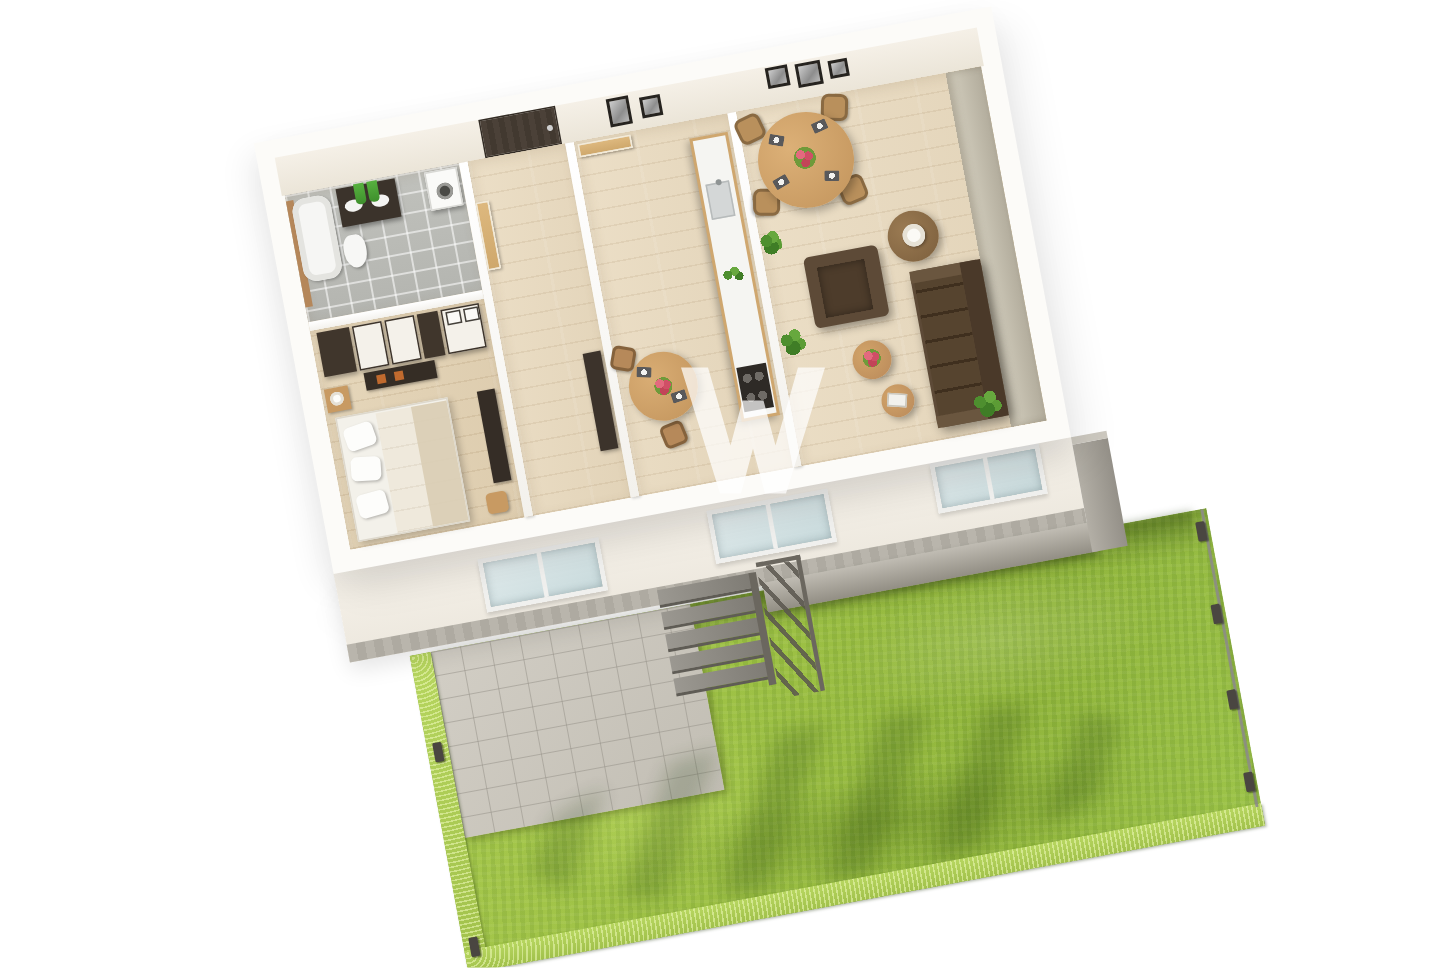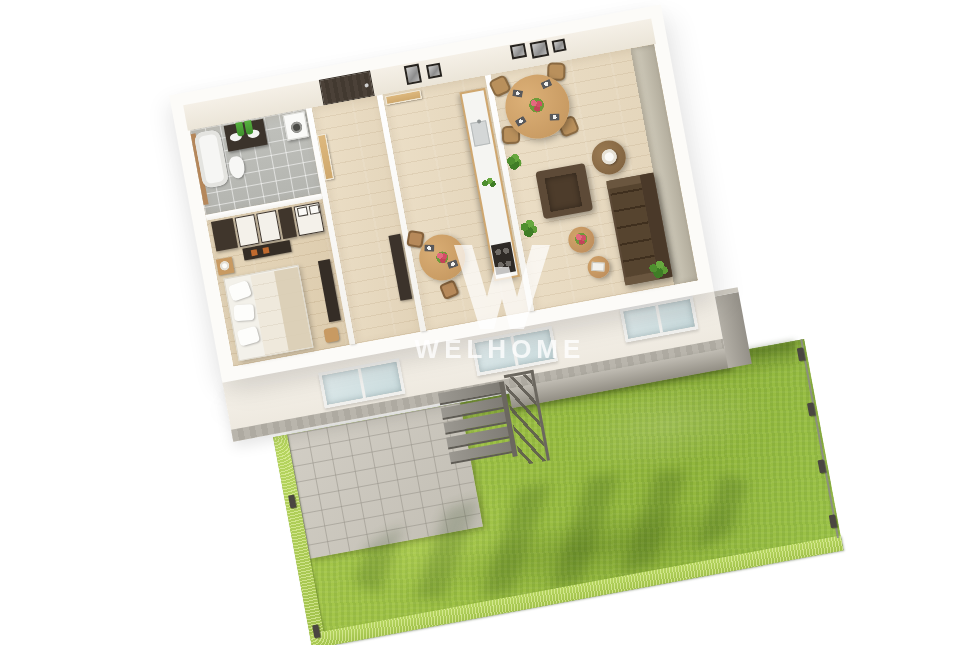--- a/index.html
+++ b/index.html
@@ -417,14 +417,13 @@
 
       </div>
     </div>
   </div>
 
   <div class="wm wm-logo">
     <svg width="100" height="90" viewBox="0 0 100 90">
       <path d="M4 2 L30 86 L44 86 L52 56 L60 86 L74 86 L100 2 L82 2 L67 54 L59 24 L45 24 L37 54 L22 2 Z" fill="rgba(255,255,255,0.72)"></path>
     </svg>
   </div>
-  <div class="wm wm-text">WELHOME</div>
 </div>
 
 </body></html>

